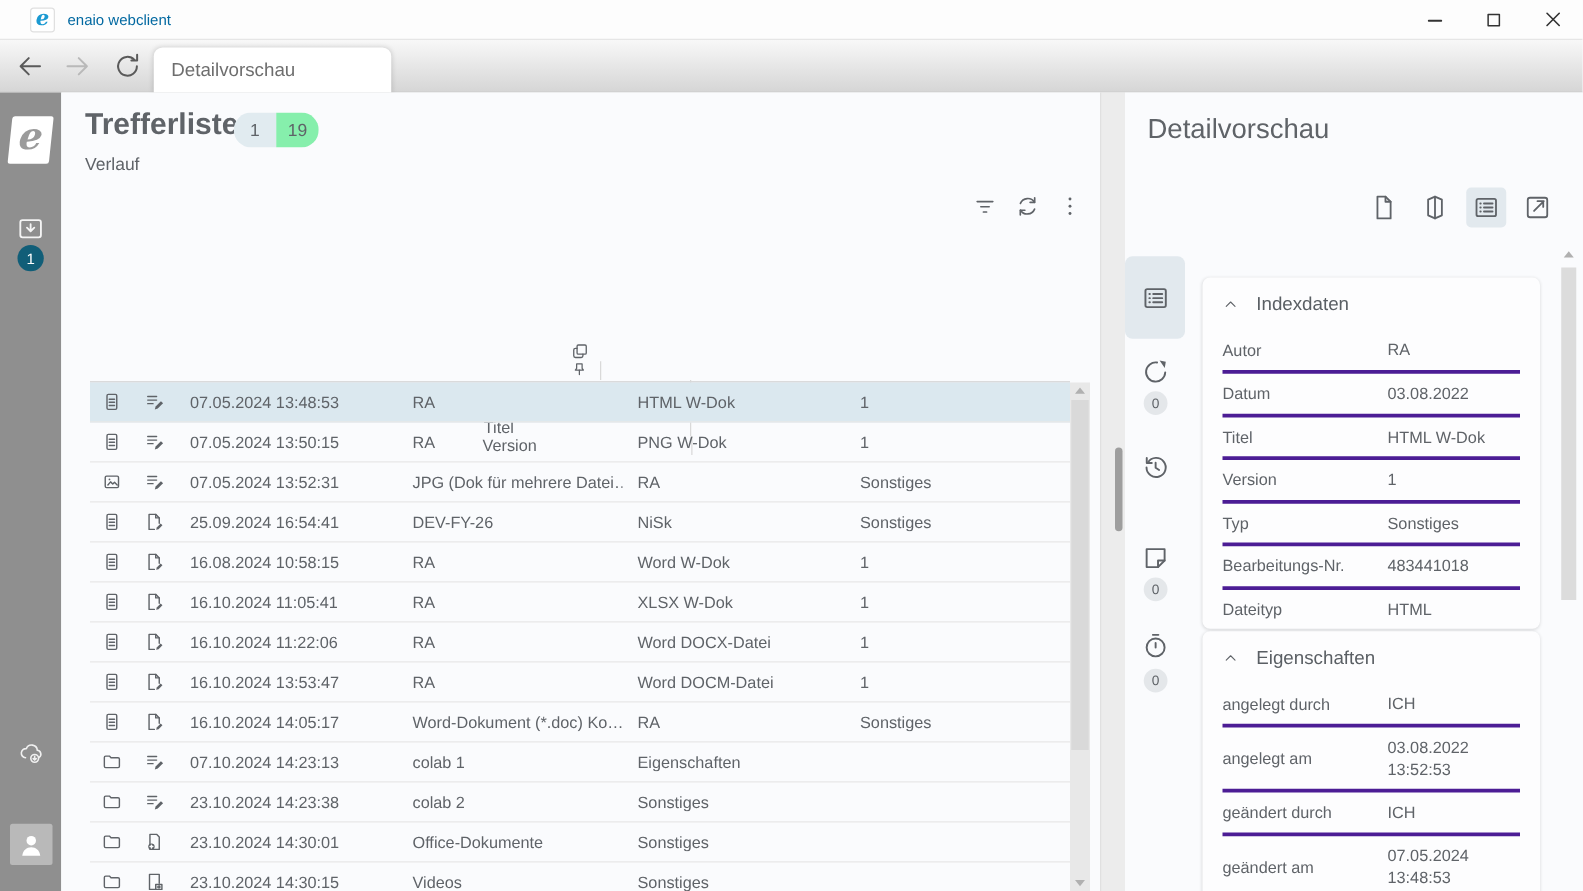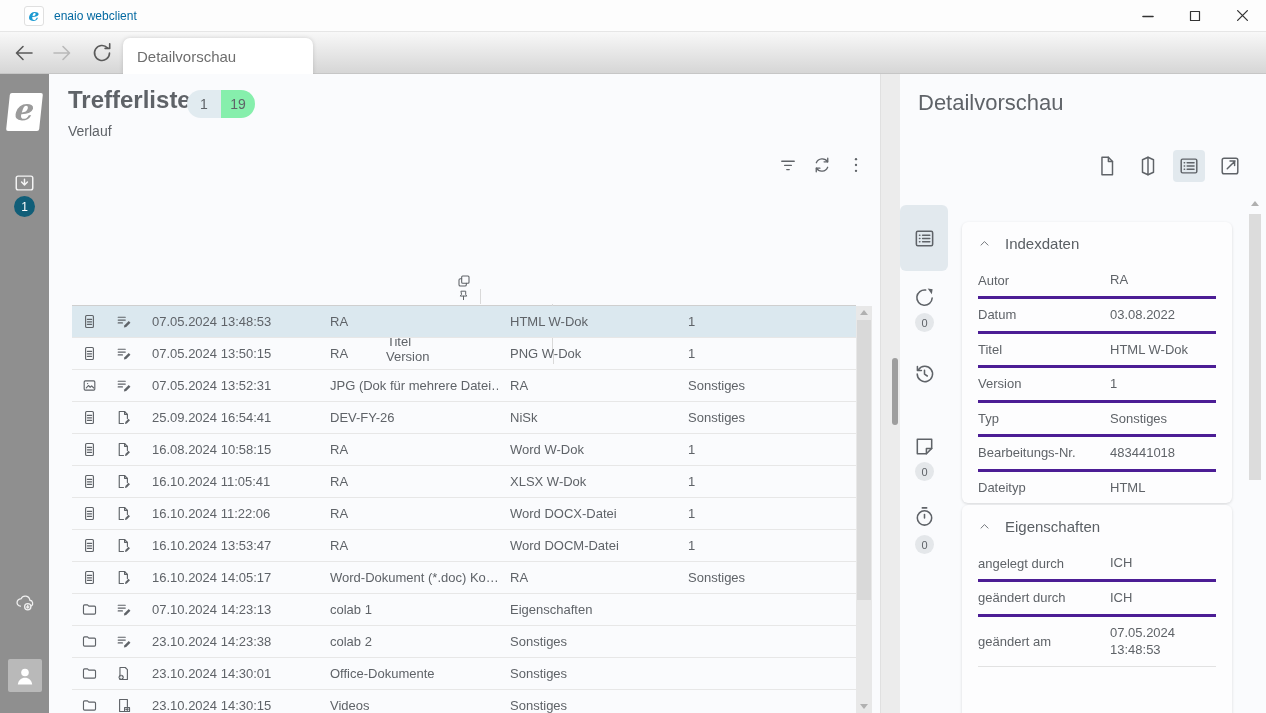--- a/index.html
+++ b/index.html
@@ -632,20 +632,24 @@
       <svg class="ic" viewBox="0 0 24 24">
           <path d="M5.5 15L12 8.5 18.5 15"></path>
         </svg>
       <span>Eigenschaften</span>
     </div>
     <div class="crow">
         <span class="lbl">angelegt durch</span>
         <span class="val">ICH</span>
       </div>
     <div class="crow">
+        <span class="lbl">angelegt am</span>
+        <span class="val">03.08.2022 13:52:53</span>
+      </div>
+    <div class="crow">
         <span class="lbl">geändert durch</span>
         <span class="val">ICH</span>
       </div>
     <div class="crow">
         <span class="lbl">geändert am</span>
         <span class="val">07.05.2024 13:48:53</span>
       </div>
   </div>
 
   <div id="dscroll">

